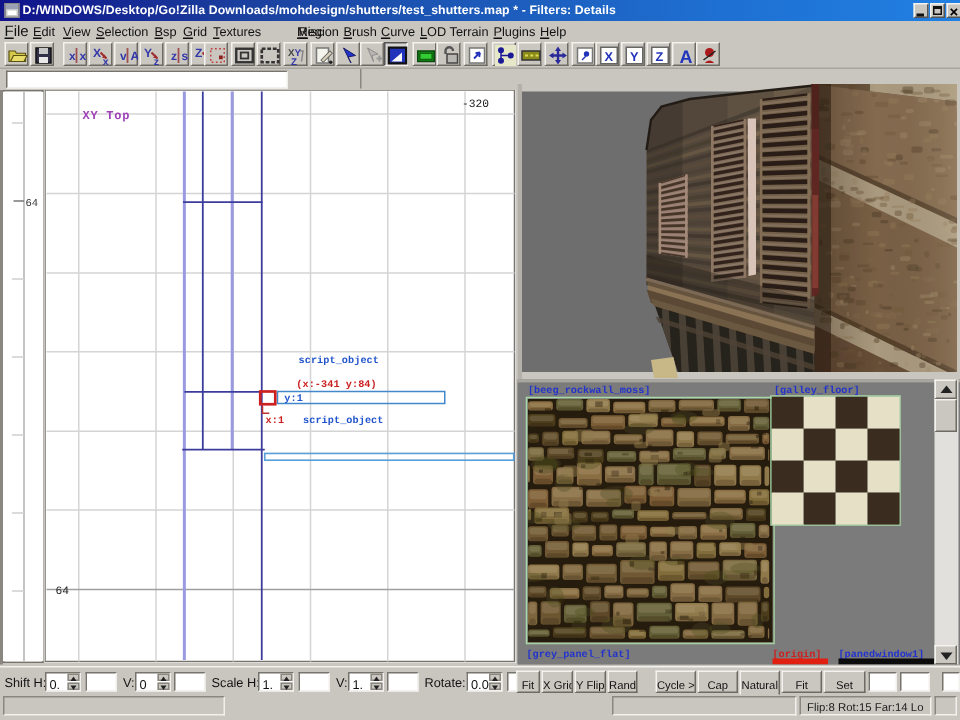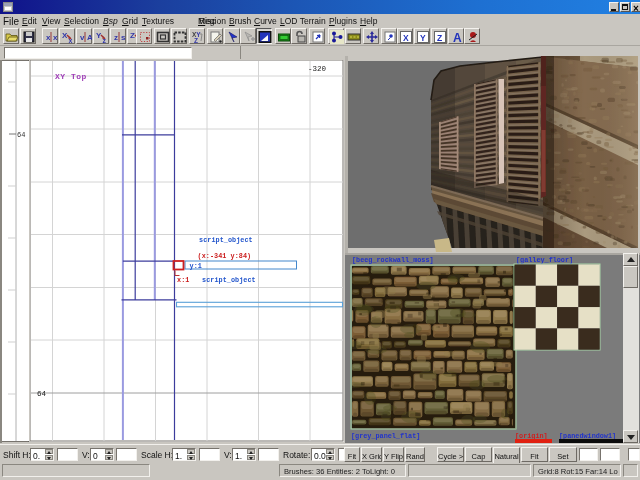--- a/index.html
+++ b/index.html
@@ -5,36 +5,37 @@
 .abs{position:absolute;}
 .btn{position:absolute;width:16px;height:16px;background:#cac7c1;border-top:1px solid #f4f2ee;border-left:1px solid #f4f2ee;border-right:1px solid #6e6a64;border-bottom:1px solid #6e6a64;}
 .sunk{background:#fff;border-top:1px solid #77736d;border-left:1px solid #77736d;border-right:1px solid #f2f0ec;border-bottom:1px solid #f2f0ec;}
 .toolbtn svg{position:absolute;left:1px;top:1px;}
 </style></head><body>
 <div class="abs" style="left:0;top:0;width:640px;height:14px;background:linear-gradient(90deg,#10128a 0%,#1b3f9e 25%,#1c55b4 45%,#1e70d2 75%,#2180e2 100%);">
 <div class="abs" style="left:3px;top:2px;width:10px;height:10px;background:#c8c8c8;border:1px solid #888;">
       <div class="abs" style="left:0;top:0;width:8px;height:3px;background:#9aa0b4;"></div>
       <div class="abs" style="left:1px;top:4px;width:6px;height:3px;background:#fff;"></div>
     </div>
+<div class="abs" style="left:15px;top:2px;color:#fff;font-size:8.2px;font-weight:bold;letter-spacing:0.08px;white-space:nowrap;">D:/WINDOWS/Desktop/Go!Zilla Downloads/mohdesign/shutters/test_shutters.map * - Filters: Details</div>
 <div class="abs" style="left:609px;top:2px;width:10px;height:10px;background:#cac7c1;border-top:1px solid #f4f2ee;border-left:1px solid #f4f2ee;border-right:1px solid #555;border-bottom:1px solid #555;">
 <div class="abs" style="left:1px;top:6px;width:5px;height:2px;background:#111;"></div>
 </div>
 <div class="abs" style="left:620px;top:2px;width:10px;height:10px;background:#cac7c1;border-top:1px solid #f4f2ee;border-left:1px solid #f4f2ee;border-right:1px solid #555;border-bottom:1px solid #555;">
 <div class="abs" style="left:1px;top:1px;width:6px;height:6px;border:1px solid #111;border-top-width:2px;"></div>
 </div>
 <div class="abs" style="left:631px;top:2px;width:10px;height:10px;background:#cac7c1;border-top:1px solid #f4f2ee;border-left:1px solid #f4f2ee;border-right:1px solid #555;border-bottom:1px solid #555;">
 <div class="abs" style="left:0px;top:2px;width:8px;height:6px;color:#000;font-size:10px;font-weight:bold;line-height:7px;text-align:center;">×</div>
 </div>
 </div>
 <div class="abs" style="left:0;top:14px;width:640px;height:12px;background:#c9c6c0;font-size:9px;color:#111;white-space:nowrap;">
 <span style="position:absolute;left:3px;top:1.5px;font-size:10px;"><u>F</u>ile</span>
 <span style="position:absolute;left:22px;top:1.5px;font-size:8.5px;"><u>E</u>dit</span>
 <span style="position:absolute;left:42px;top:1.5px;font-size:8.5px;"><u>V</u>iew</span>
 <span style="position:absolute;left:64px;top:1.5px;font-size:8.5px;"><u>S</u>election</span>
-<span style="position:absolute;left:103px;top:1.5px;font-size:8.5px;font-style:italic;"><u>B</u>sp</span>
+<span style="position:absolute;left:103px;top:1.5px;font-size:8.5px;"><u>B</u>sp</span>
 <span style="position:absolute;left:122px;top:1.5px;font-size:8.5px;"><u>G</u>rid</span>
 <span style="position:absolute;left:142px;top:1.5px;font-size:8.5px;"><u>T</u>extures</span>
 <span style="position:absolute;left:178px;top:1.5px;font-size:8.5px;padding-left:20px;"><u>M</u>isc</span>
 <span style="position:absolute;left:199px;top:1.5px;font-size:8.5px;"><u>R</u>egion</span>
 <span style="position:absolute;left:229px;top:1.5px;font-size:8.5px;"><u>B</u>rush</span>
 <span style="position:absolute;left:254px;top:1.5px;font-size:8.5px;"><u>C</u>urve</span>
 <span style="position:absolute;left:280px;top:1.5px;font-size:8.5px;"><u>L</u>OD Terrain</span>
 <span style="position:absolute;left:329px;top:1.5px;font-size:8.5px;"><u>P</u>lugins</span>
 <span style="position:absolute;left:360px;top:1.5px;font-size:8.5px;"><u>H</u>elp</span>
 </div>
@@ -1338,16 +1339,15 @@
 <div class="btn" style="left:465px;top:2px;width:27px;height:15px;font-size:7.5px;text-align:center;padding-top:4px;white-space:nowrap;overflow:hidden;">Cap</div>
 <div class="btn" style="left:493px;top:2px;width:27px;height:18px;font-size:7.5px;text-align:center;padding-top:4px;white-space:nowrap;overflow:hidden;">Natural</div>
 <div class="btn" style="left:521px;top:2px;width:27px;height:15px;font-size:7.5px;text-align:center;padding-top:4px;white-space:nowrap;overflow:hidden;">Fit</div>
 <div class="btn" style="left:549px;top:2px;width:28px;height:15px;font-size:7.5px;text-align:center;padding-top:4px;white-space:nowrap;overflow:hidden;">Set</div>
 <div class="abs sunk" style="left:579px;top:3px;width:19px;height:13px;"></div>
 <div class="abs sunk" style="left:600px;top:3px;width:20px;height:13px;"></div>
 <div class="abs sunk" style="left:628px;top:3px;width:12px;height:13px;"></div>
 </div>
 <div class="abs" style="left:0;top:463px;width:640px;height:17px;background:#c9c6c0;font-size:7.6px;color:#222;">
 <div class="abs" style="left:2px;top:1px;width:148px;height:13px;border-top:1px solid #8a8780;border-left:1px solid #8a8780;border-right:1px solid #f2f0ec;border-bottom:1px solid #f2f0ec;padding:2px 0 0 4px;white-space:nowrap;overflow:hidden;"></div>
-<div class="abs" style="left:279px;top:1px;width:127px;height:13px;border-top:1px solid #8a8780;border-left:1px solid #8a8780;border-right:1px solid #f2f0ec;border-bottom:1px solid #f2f0ec;padding:2px 0 0 4px;white-space:nowrap;overflow:hidden;">Brushes: 36 Entities: 2 ToLight: 0</div>
 <div class="abs" style="left:408px;top:1px;width:123px;height:13px;border-top:1px solid #8a8780;border-left:1px solid #8a8780;border-right:1px solid #f2f0ec;border-bottom:1px solid #f2f0ec;padding:2px 0 0 4px;white-space:nowrap;overflow:hidden;"></div>
-<div class="abs" style="left:533px;top:1px;width:88px;height:13px;border-top:1px solid #8a8780;border-left:1px solid #8a8780;border-right:1px solid #f2f0ec;border-bottom:1px solid #f2f0ec;padding:2px 0 0 4px;white-space:nowrap;overflow:hidden;">Grid:8 Rot:15 Far:14 Lo</div>
+<div class="abs" style="left:533px;top:1px;width:88px;height:13px;border-top:1px solid #8a8780;border-left:1px solid #8a8780;border-right:1px solid #f2f0ec;border-bottom:1px solid #f2f0ec;padding:2px 0 0 4px;white-space:nowrap;overflow:hidden;">Flip:8 Rot:15 Far:14 Lo</div>
 <div class="abs" style="left:623px;top:1px;width:15px;height:13px;border-top:1px solid #8a8780;border-left:1px solid #8a8780;border-right:1px solid #f2f0ec;border-bottom:1px solid #f2f0ec;padding:2px 0 0 4px;white-space:nowrap;overflow:hidden;"></div>
 </div>
 </body></html>

